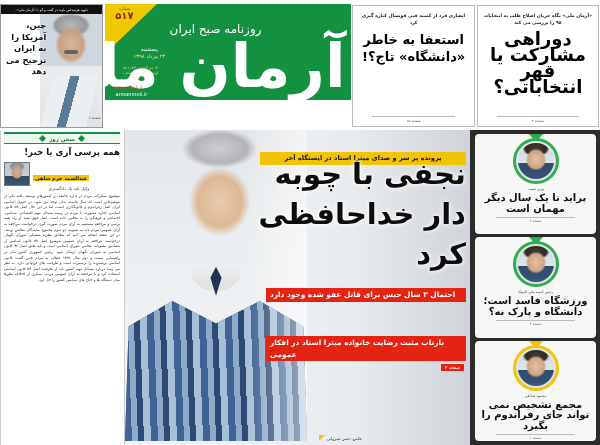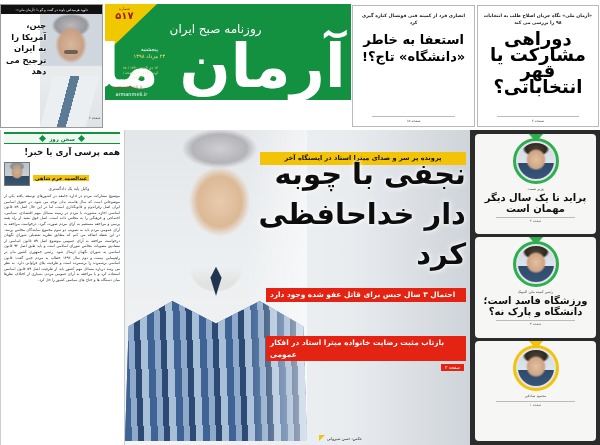--- a/index.html
+++ b/index.html
@@ -398,18 +398,19 @@
         <div class="head">ورزشگاه فاسد است؛ دانشگاه و پارک نه؟</div>
         <div class="pg">صفحه ۳</div>
       </div>
 
       <div class="brief yellow">
         <div class="arrow"></div>
         <div class="ring">
             <div class="face"></div>
           </div>
         <div class="role">محمود صادقی</div>
+        <div class="head">مجمع تشخیص نمی تواند جای رفراندوم را بگیرد</div>
         <div class="pg">صفحه ۱</div>
       </div>
 
     </div>
   </div>
 </div>
 
 </body></html>

